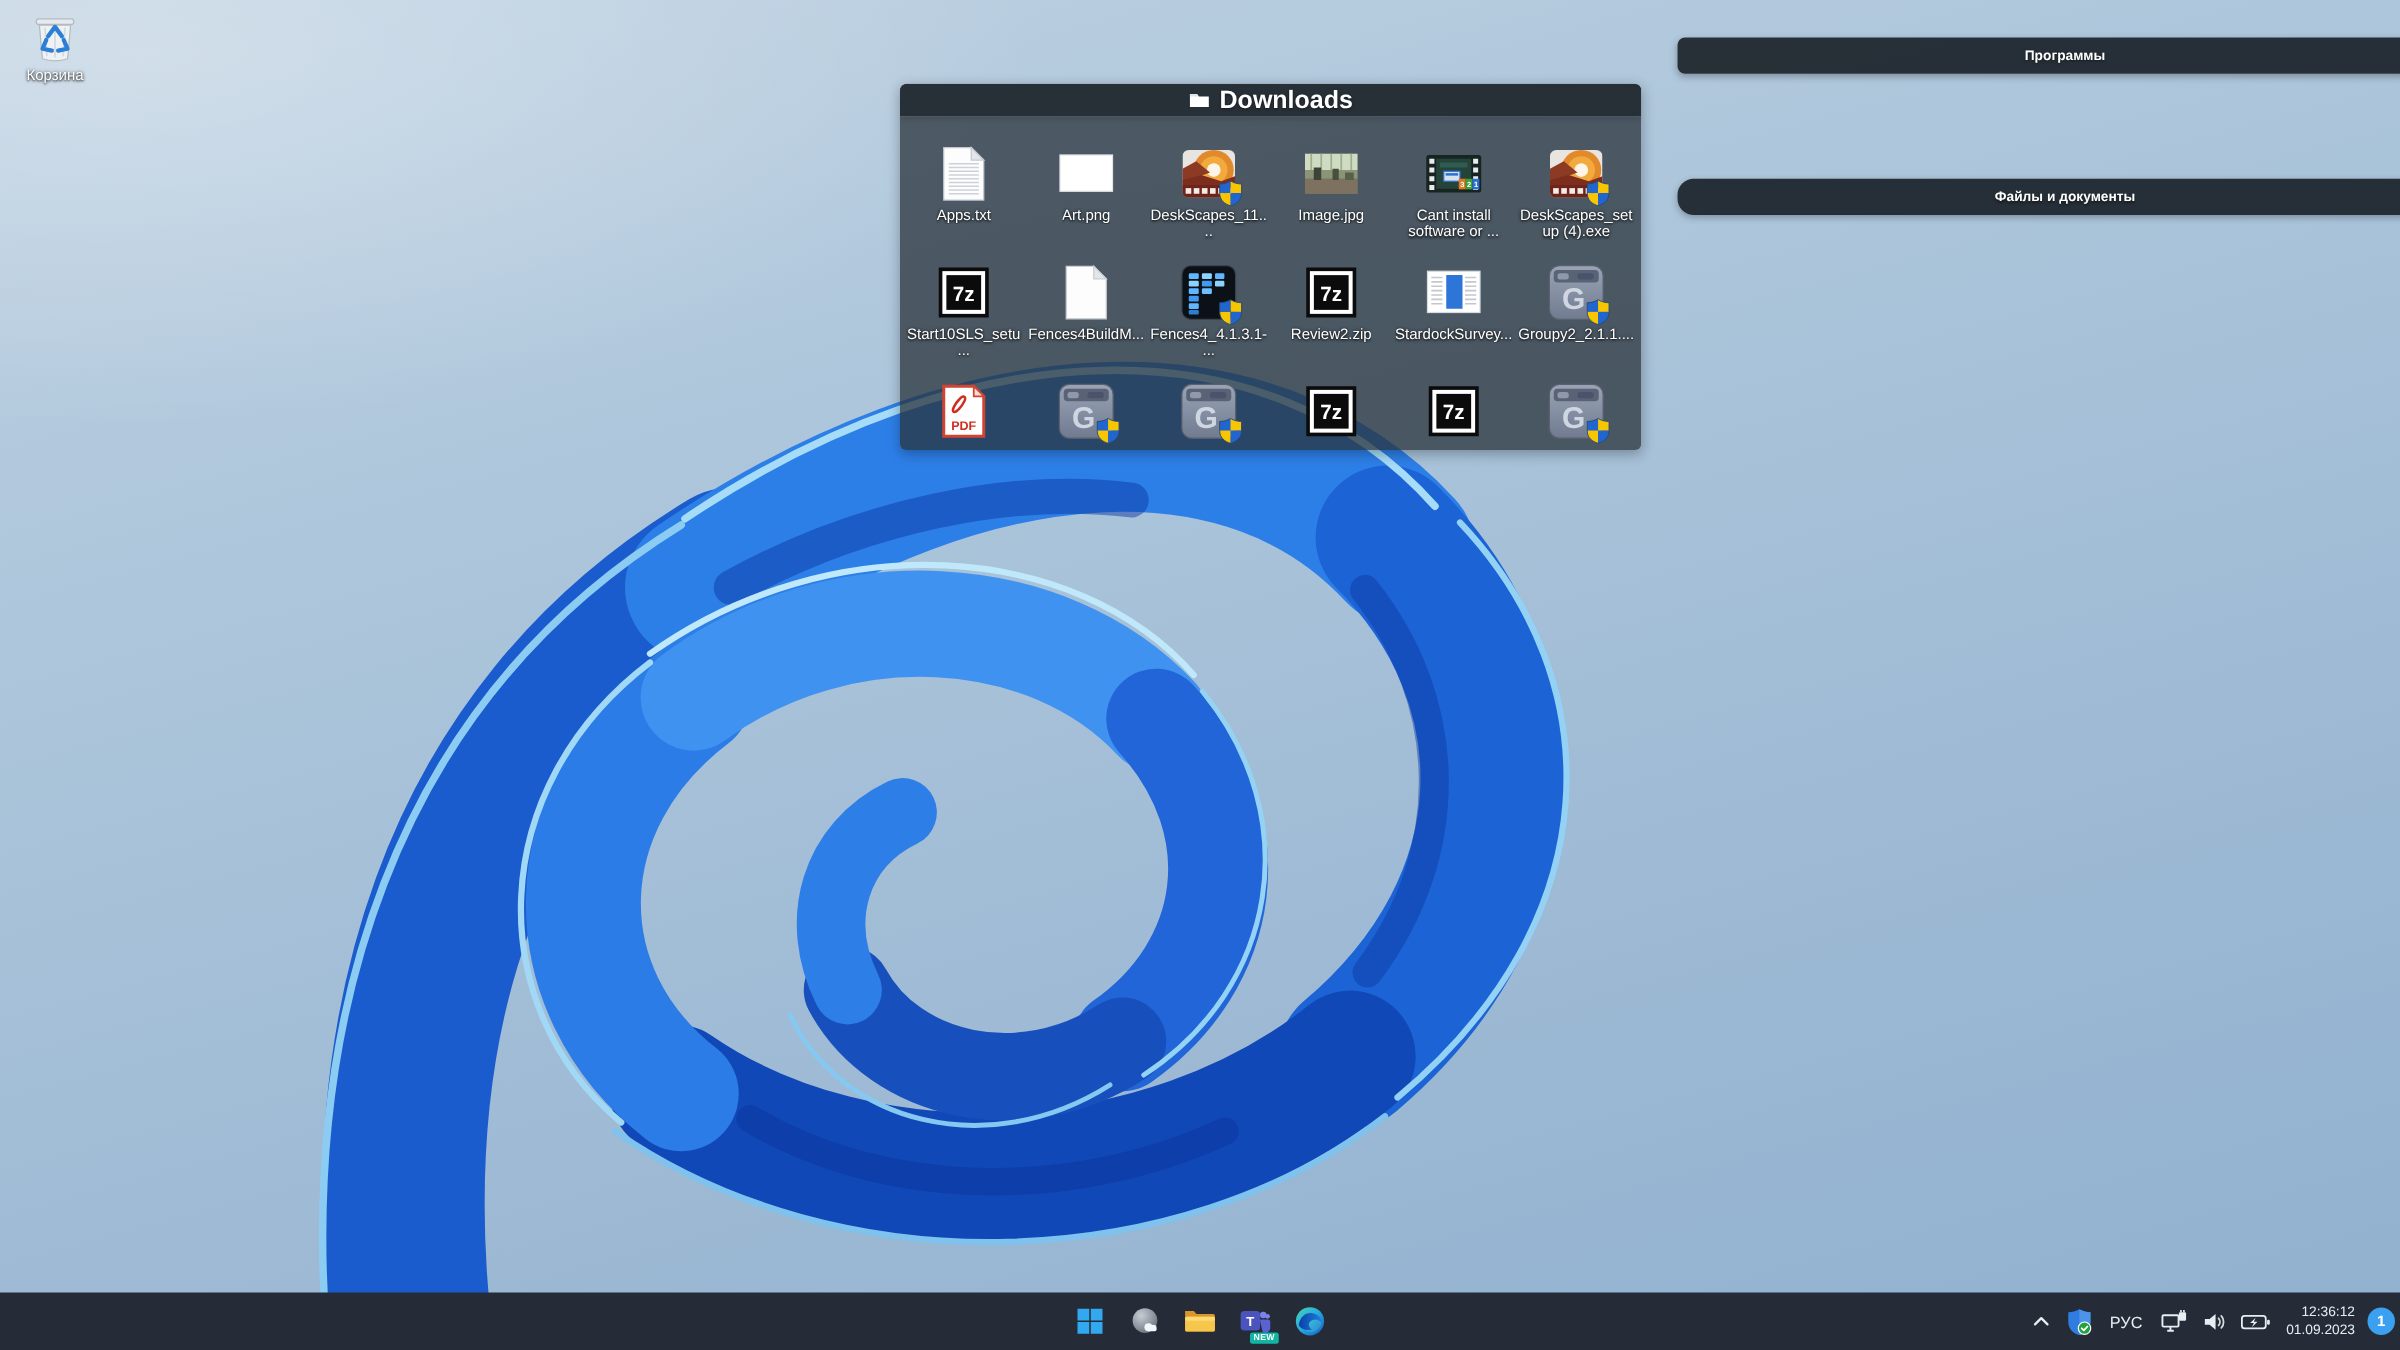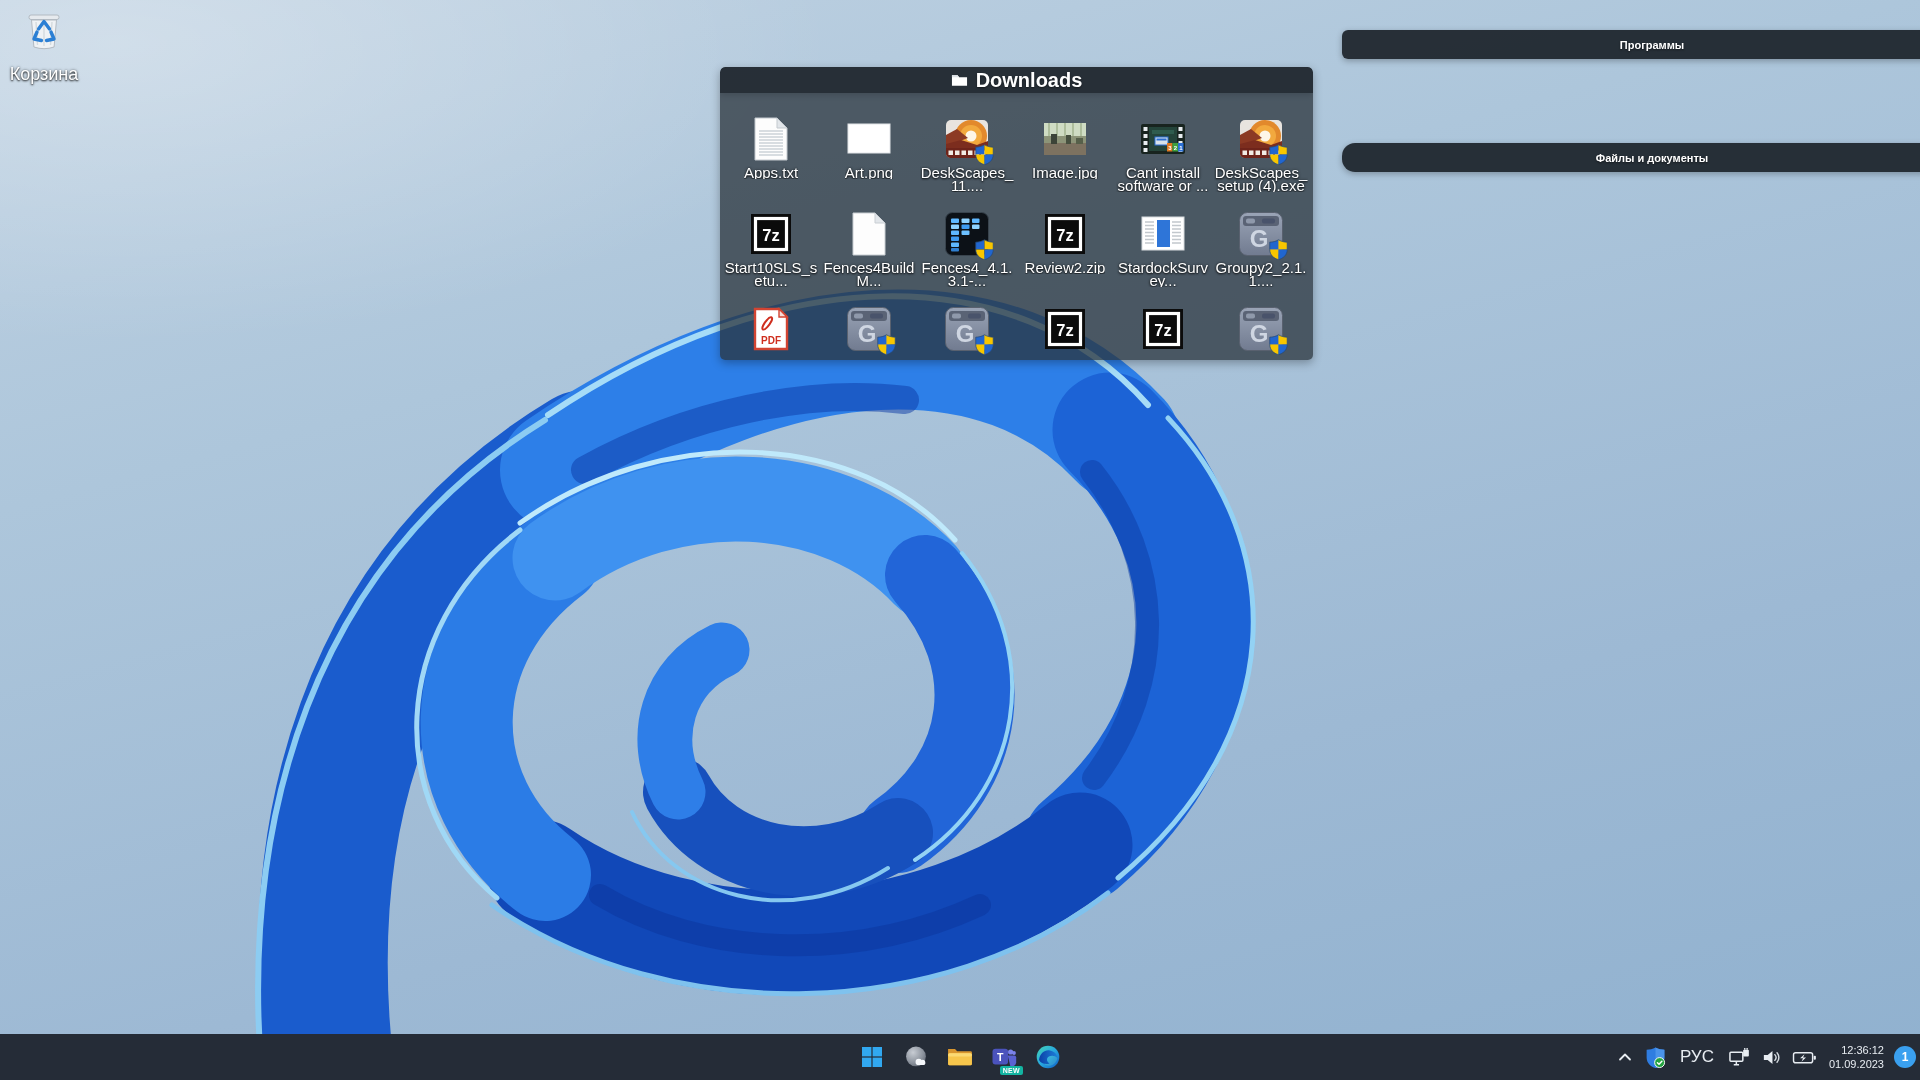--- a/index.html
+++ b/index.html
@@ -10,40 +10,40 @@
       radial-gradient(1200px 500px at 6% 4%, rgba(255,255,255,.30), rgba(255,255,255,0) 60%),
       linear-gradient(165deg,#c0d2e2 0%, #adc6db 32%, #9db9d4 68%, #90b1cf 100%);
   }
   #bloom { position:absolute; left:0; top:0; width:1920px; height:1080px; }
 
   
   .desk-icon { position:absolute; width:76px; display:flex; flex-direction:column;
     align-items:center; cursor:default; }
   #recycle-bin { left:6px; top:6px; }
   .desk-icon .glyph { width:46px; height:46px; }
-  .desk-icon .lbl { margin-top:12px; font-size:18px; color:#fff; text-align:center;
+  .desk-icon .lbl { margin-top:1px; font-size:12px; color:#fff; text-align:center;
     text-shadow:0 1px 2px rgba(0,0,0,.85), 0 0 3px rgba(0,0,0,.5); }
 
   
   .fence-titlebar { background:rgba(30,37,45,.94); color:#fff; font-weight:bold;
     display:flex; align-items:center; justify-content:center; gap:8px;
     text-shadow:0 1px 2px rgba(0,0,0,.5); box-shadow:0 2px 6px rgba(0,0,0,.28); }
   #downloads-fence { position:absolute; left:720px; top:67px; width:593px; height:293px;
     border-radius:5px; overflow:hidden; box-shadow:0 3px 10px rgba(0,0,0,.30); }
   #downloads-fence .fence-titlebar { height:26px; font-size:20px; border-radius:5px 5px 0 0; }
   #downloads-fence .fence-body { position:absolute; left:0; top:26px; right:0; bottom:0;
     background:rgba(42,51,59,.75); overflow:hidden; }
   #downloads-grid { display:grid; grid-template-columns:repeat(6,98px);
     grid-auto-rows:95px; padding-top:22px; padding-left:2px; }
   .file-item { width:98px; display:flex; flex-direction:column; align-items:center; cursor:default; }
   .file-icon { position:relative; width:48px; height:48px; flex:none; }
   .file-icon > svg { width:48px; height:48px; display:block; }
   .uac-shield { position:absolute; right:-3px; bottom:-2px; width:19px; height:21px; }
   .uac-shield svg { width:19px; height:21px; display:block; }
-  .file-label { margin-top:3px; font-size:15px; line-height:13px; color:#fff; text-align:center;
+  .file-label { margin-top:3px; font-size:12px; line-height:13px; color:#fff; text-align:center;
     max-width:94px; max-height:27px; overflow:hidden; word-break:break-word;
     text-shadow:0 1px 2px rgba(0,0,0,.85), 0 0 3px rgba(0,0,0,.55); }
 
   .side-fence { position:absolute; left:1342px; width:620px; height:29px;
     border-radius:6px; font-size:11px;justify-content:center; }
   #side-fence-programs { top:30px; }
   #side-fence-folders  { top:87px; }
   #side-fence-files    { top:143px;border-radius:13px; }
 
   
@@ -53,21 +53,21 @@
     height:46px; display:flex; align-items:center; gap:4px; }
   .tb-btn { width:40px; height:40px; border-radius:5px; display:flex; align-items:center;
     justify-content:center; position:relative; cursor:pointer; }
   .tb-btn svg { display:block; }
   .teams-new { position:absolute; right:1px; bottom:2px; background:#13b5a2; color:#fff;
     font-size:7px; font-weight:bold; letter-spacing:.3px; padding:1px 3px; border-radius:2px; }
   #tray { position:absolute; right:4px; top:0; height:46px; display:flex;
     align-items:center; color:#e8edf2; }
   .tray-btn { height:40px; display:flex; align-items:center; justify-content:center;
     border-radius:5px; padding:0 5px; cursor:pointer; }
-  #tray-lang { font-size:17px; padding:0 9px; }
+  #tray-lang { font-size:13px; padding:0 9px; }
   #tray-clock { display:flex; flex-direction:column; align-items:flex-end;
     font-size:11px; line-height:14px; padding:0 7px; }
   #tray-badge { width:22px; height:22px; border-radius:50%;
     background:var(--badge-blue,#3aa0ef); color:#fff; font-size:12px; font-weight:bold;
     display:flex; align-items:center; justify-content:center; margin-left:3px; cursor:pointer; }
 </style>
 </head>
 <body>
 
 <div id="desktop">

